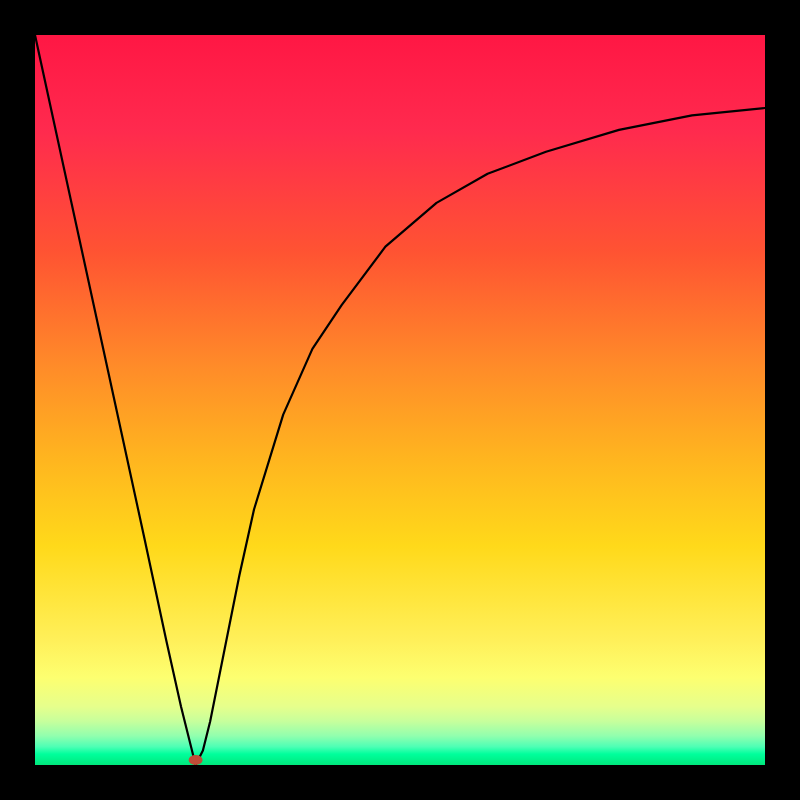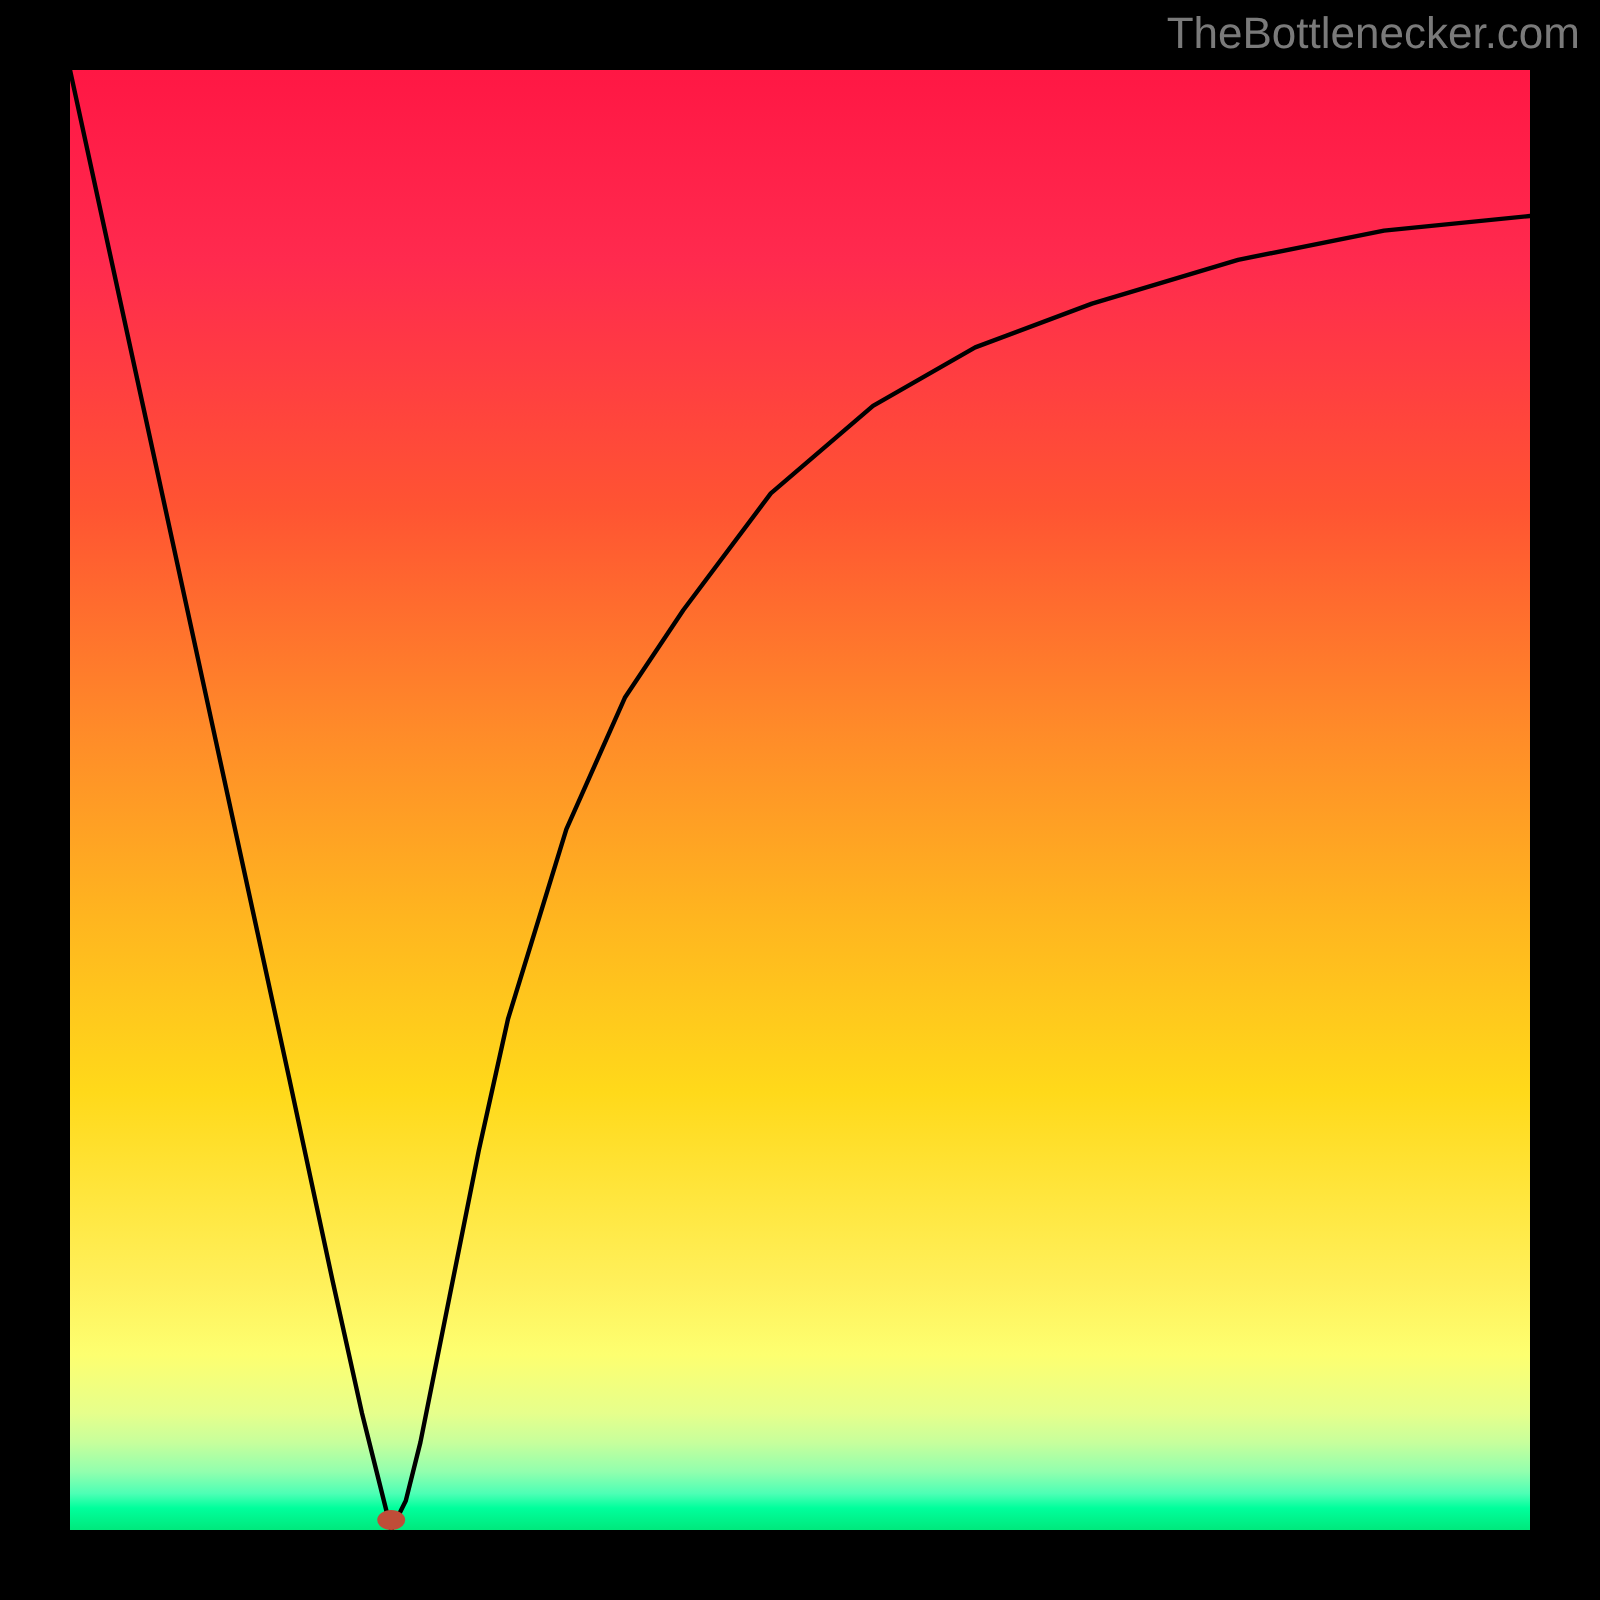--- a/index.html
+++ b/index.html
@@ -61,14 +61,13 @@
 </head>
 <body>
 
 <div class="frame">
   <div class="plot">
     <svg class="curve" viewBox="0 0 730 730" preserveAspectRatio="none">
       <path id="curve-path" d="M 0.0 0.0 L 36.5 167.9 L 73.0 335.8 L 109.5 503.7 L 131.4 605.9 L 146.0 671.6 L 153.3 700.8 L 160.6 730.0 L 167.9 715.4 L 175.2 686.2 L 189.8 613.2 L 204.4 540.2 L 219.0 474.5 L 248.2 379.6 L 277.4 313.9 L 306.6 270.1 L 350.4 211.7 L 401.5 167.9 L 452.6 138.7 L 511.0 116.8 L 584.0 94.9 L 657.0 80.3 L 730.0 73.0" fill="none" stroke="#000" stroke-width="2.2" stroke-linecap="round" stroke-linejoin="round"></path>
       <ellipse id="min-marker" cx="160.6" cy="725.0" rx="7" ry="5" fill="#bf4d38"></ellipse>
     </svg>
   </div>
-  <div class="attrib">TheBottlenecker.com</div>
 </div>
 
 </body></html>

